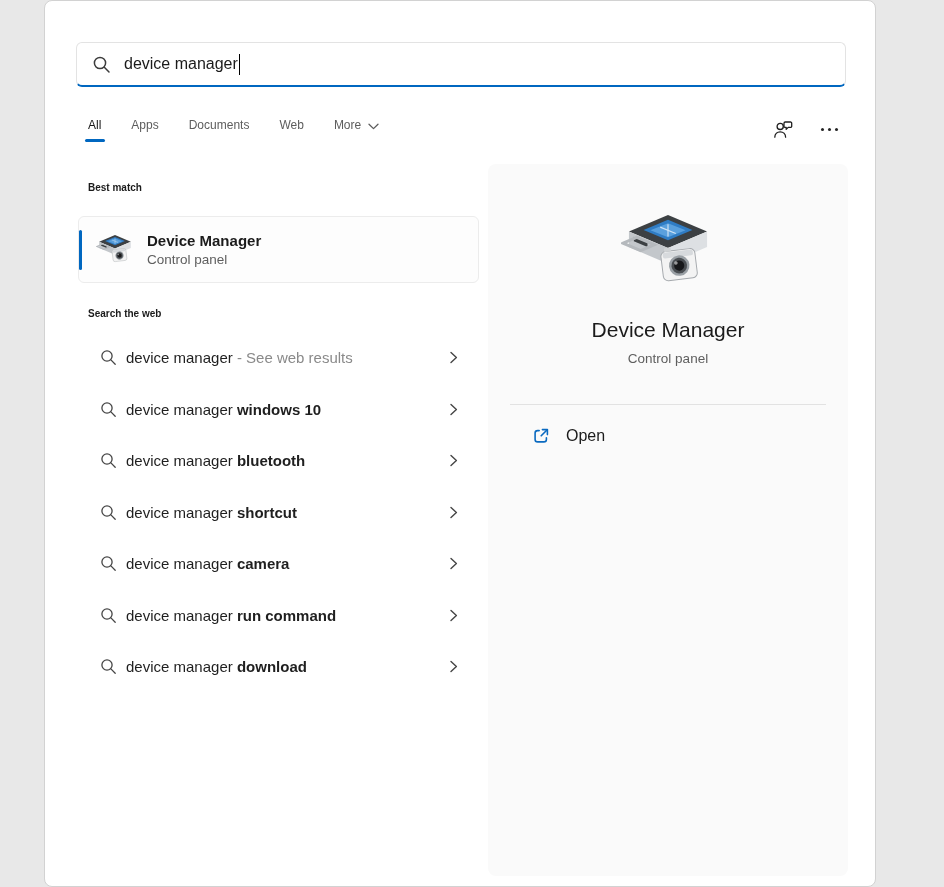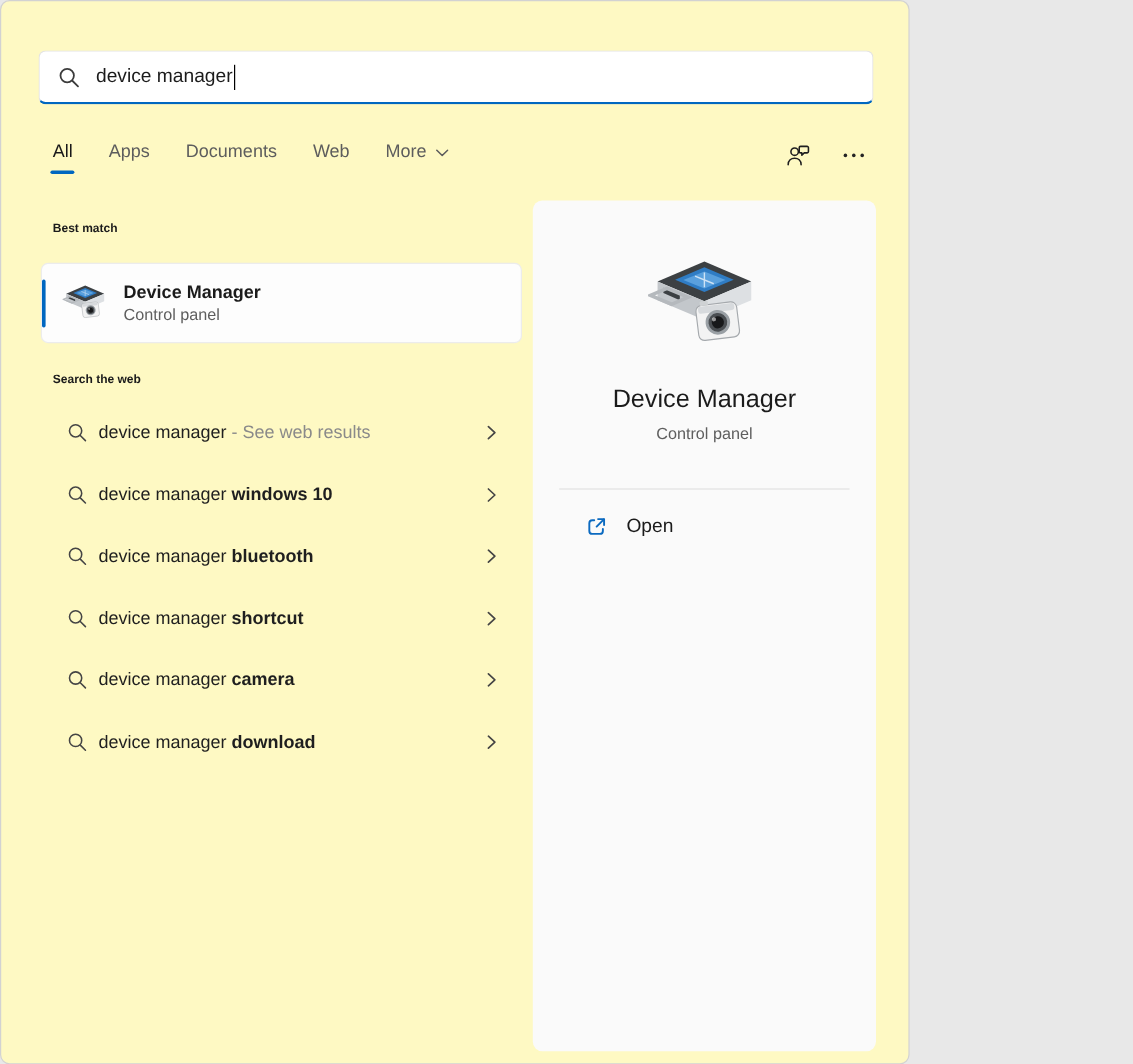--- a/index.html
+++ b/index.html
@@ -1,22 +1,22 @@
 <!DOCTYPE html>
 <html><head>
 <meta charset="utf-8">
 <style>
   * { margin:0; padding:0; box-sizing:border-box; }
   html,body { width:944px; height:887px; background:#e8e8e8; }
   body { font-family:"Liberation Sans", sans-serif; color:#1b1b1b; }
 
   .window{
-    width:758px; height:887px; background:#fef9c3;
+    width:832px; height:887px; background:#ffffff;
     border:1px solid #d2d2d2; border-radius:8px;
-    display:flex; flex-direction:column; overflow:hidden;
+    display:flex; flex-direction:column; overflow:hidden;margin-left:44px;
   }
 
   
   .search-wrap{ padding:41px 29px 0 31px; flex:0 0 auto; }
   .search-box{
     height:45px; background:#ffffff;
     border:1px solid #e3e3e3; border-bottom:2px solid #0067c0;
     border-radius:6px; display:flex; align-items:center; padding:0 15px;
   }
   .search-box .mag{ width:19px; height:19px; margin-right:13px; flex:0 0 auto; }
@@ -25,21 +25,21 @@
     display:inline-block; width:1.5px; height:21px; background:#000;
     margin-left:1px; animation:blink 1.1s steps(1) infinite;
   }
   @keyframes blink{ 50%{opacity:0;} }
 
   
   .tabs-row{
     display:flex; align-items:flex-start; padding:31px 37px 0 43px; flex:0 0 auto;
   }
   .tab{
-    position:relative; margin-right:30px; font-size:15px; color:#5d5d5d;
+    position:relative; margin-right:30px; font-size:12px; color:#5d5d5d;
     padding-bottom:12px; cursor:default; display:flex; align-items:center;
   }
   .tab.active{ color:#191919; }
   .tab .underline{
     position:absolute; left:50%; transform:translateX(-50%);
     bottom:2px; width:20px; height:3px; border-radius:2px; background:#0067c0;
   }
   .tab .chev-down{ margin-left:7px; margin-top:2px; }
   .tabs-spacer{ flex:1; }
   .icon-btn{ display:flex; align-items:center; margin-top:1px; }
@@ -242,20 +242,32 @@
               <line x1="10.9" y1="10.9" x2="15.2" y2="15.2"></line>
             </svg>
           <span class="wi-text"><span>device manager </span><span class="b">camera</span><span class="g"></span></span>
           <span class="wi-chev">
               <svg width="11" height="15" viewBox="0 0 11 15" fill="none" stroke="#454545" stroke-width="1.4" stroke-linecap="round" stroke-linejoin="round">
                 <path d="M3 2.5 L8.4 7.5 L3 12.5"></path>
               </svg>
             </span>
         </div>
 
+        <div class="web-item">
+          <svg class="wi-icon" viewBox="0 0 17 17" fill="none" stroke="#454545" stroke-width="1.3" stroke-linecap="round">
+              <circle cx="7" cy="7" r="5.1"></circle>
+              <line x1="10.9" y1="10.9" x2="15.2" y2="15.2"></line>
+            </svg>
+          <span class="wi-text"><span>device manager </span><span class="b">run command</span><span class="g"></span></span>
+          <span class="wi-chev">
+              <svg width="11" height="15" viewBox="0 0 11 15" fill="none" stroke="#454545" stroke-width="1.4" stroke-linecap="round" stroke-linejoin="round">
+                <path d="M3 2.5 L8.4 7.5 L3 12.5"></path>
+              </svg>
+            </span>
+        </div>
 
 
         <div class="web-item">
           <svg class="wi-icon" viewBox="0 0 17 17" fill="none" stroke="#454545" stroke-width="1.3" stroke-linecap="round">
               <circle cx="7" cy="7" r="5.1"></circle>
               <line x1="10.9" y1="10.9" x2="15.2" y2="15.2"></line>
             </svg>
           <span class="wi-text"><span>device manager </span><span class="b">download</span><span class="g"></span></span>
           <span class="wi-chev">
               <svg width="11" height="15" viewBox="0 0 11 15" fill="none" stroke="#454545" stroke-width="1.4" stroke-linecap="round" stroke-linejoin="round">

